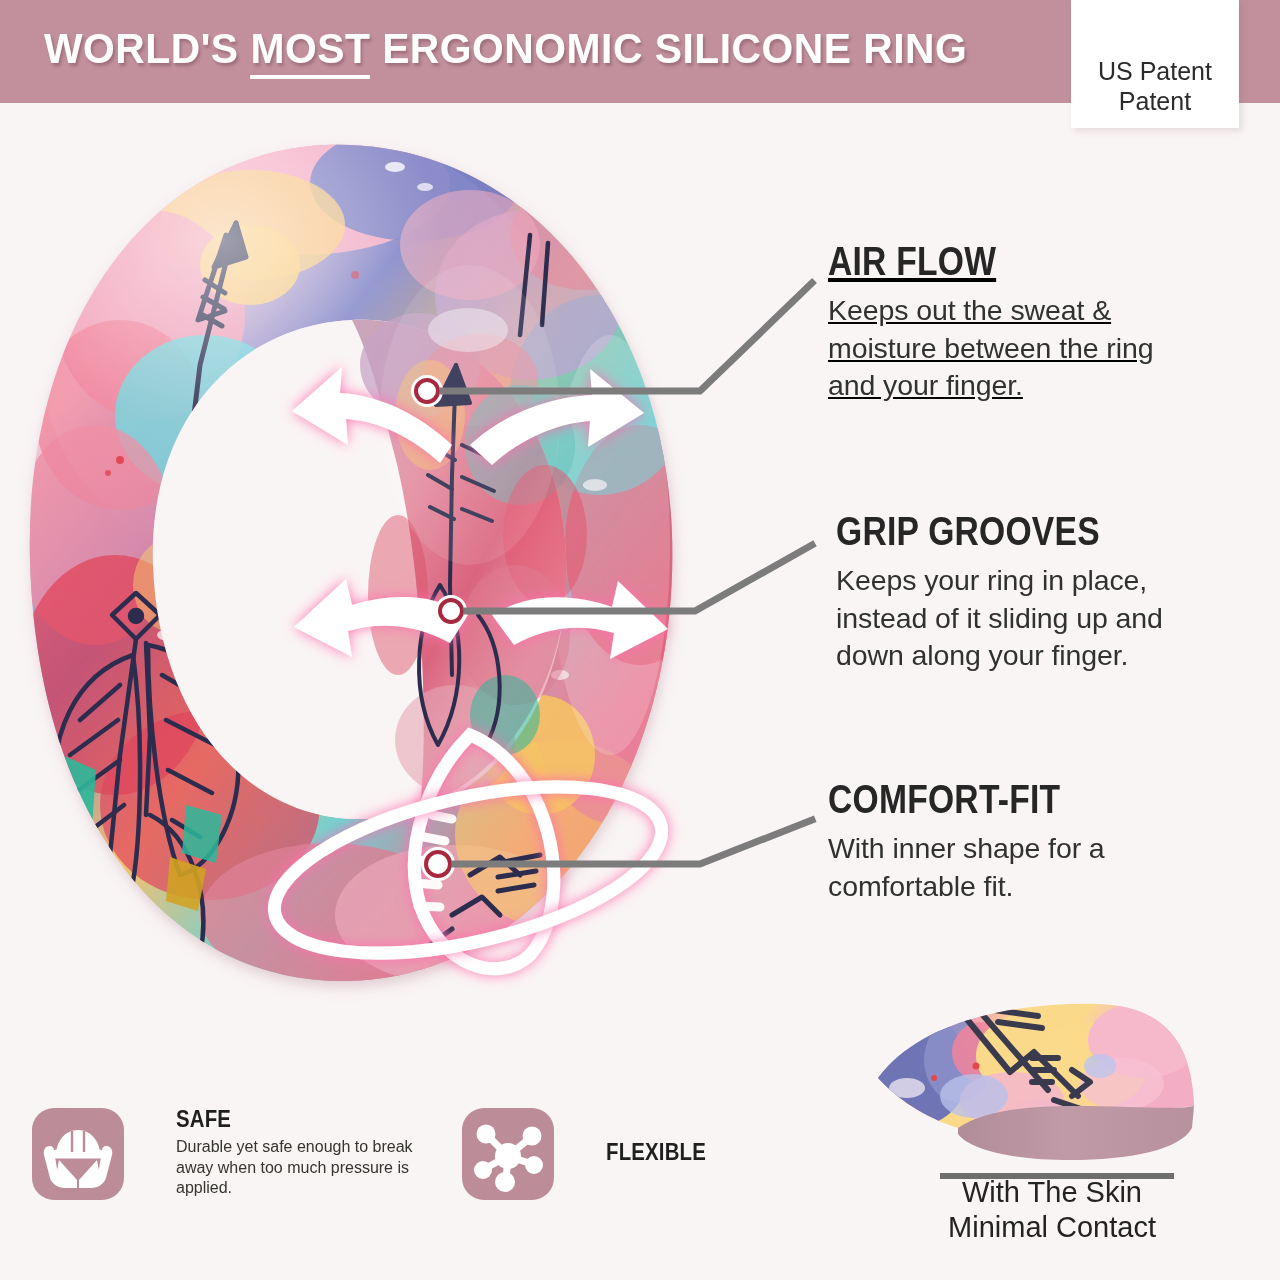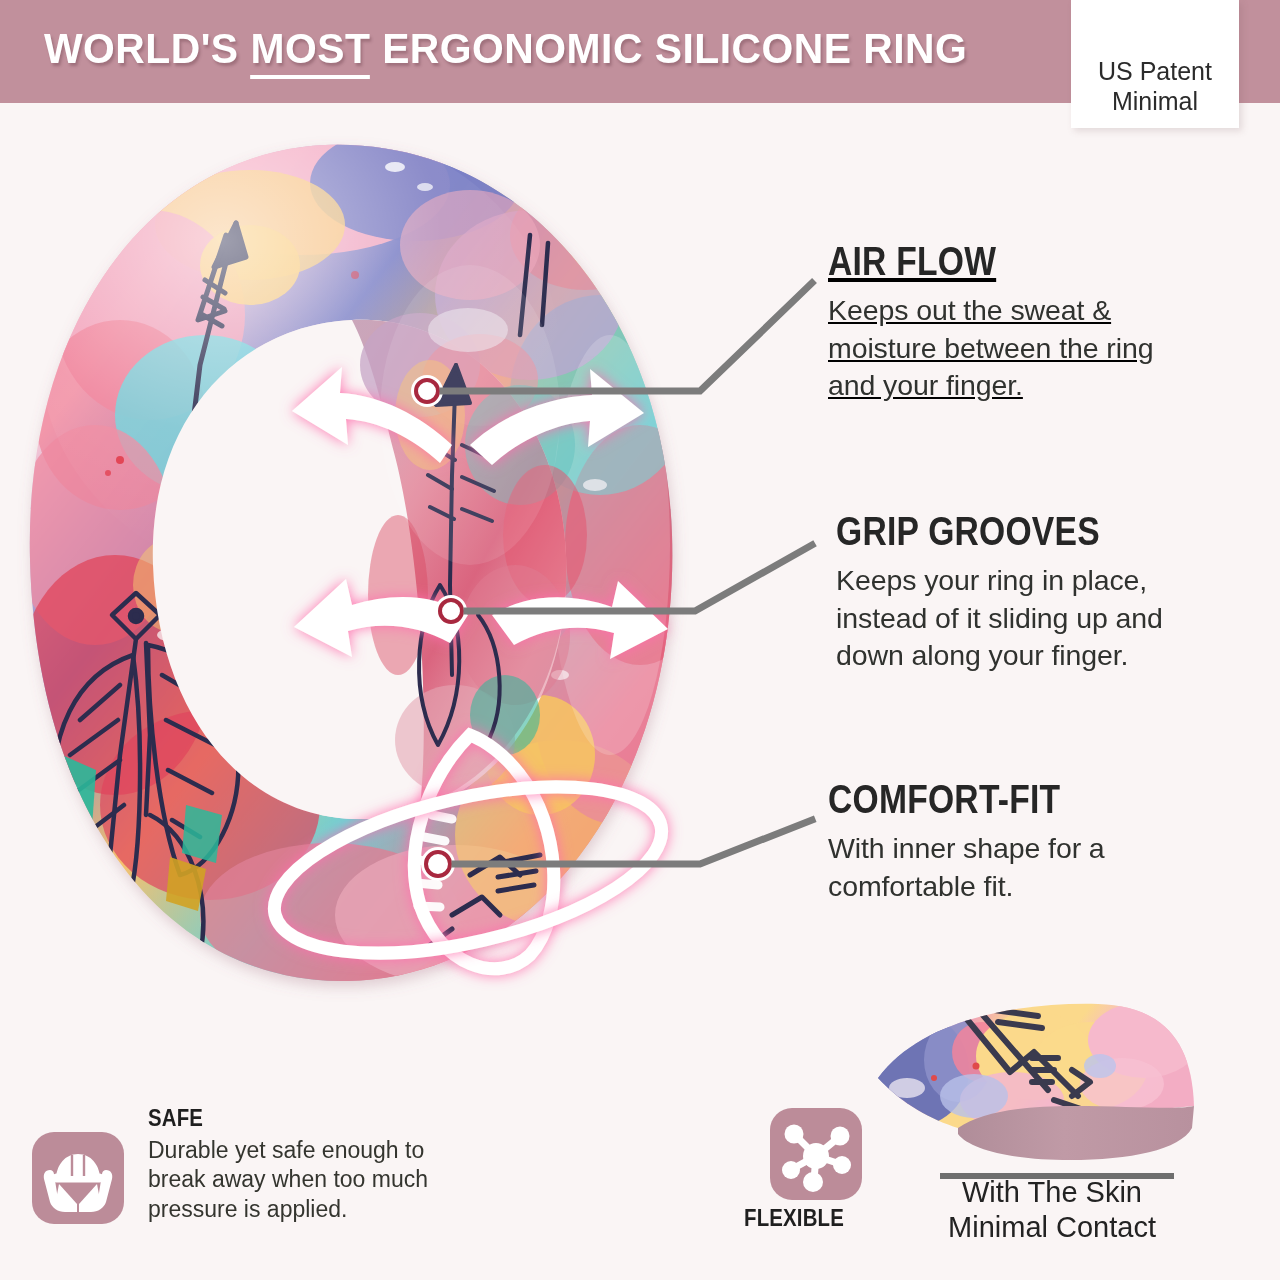--- a/index.html
+++ b/index.html
@@ -50,56 +50,56 @@
   .callout-body{
     font-size:28.5px;color:#30322f;line-height:1.32;margin-top:9px;
     font-family:"Liberation Sans", sans-serif;
     letter-spacing:-0.1px;
   }
   #callout-airflow{left:828px;top:240px;width:380px;text-decoration:underline;}
   #callout-grip{left:828px;top:510px;width:388px;margin-left:8px;}
   #callout-comfort{left:828px;top:778px;width:380px;}
 
   
-  .badge{position:absolute;display:flex;align-items:flex-end;}
+  .badge{position:absolute;display:flex;align-items:center;gap:28px;}
   .badge-icon{
     width:92px;height:92px;border-radius:22px;background:#bc8c99;
     flex:0 0 92px;position:relative;margin-top:8px;
   }
   .badge-text{margin-left:24px;padding-top:4px;}
   .badge-title{
     font-size:24px;font-weight:bold;color:#1f1f1f;letter-spacing:0.2px;
     transform:scaleX(0.85);transform-origin:left center;
     font-family:"Liberation Sans", sans-serif;
   }
   .badge-body{
-    font-size:23px;color:#34352f;line-height:1.28;margin-top:4px;
+    font-size:16px;color:#34352f;line-height:1.28;margin-top:4px;
     font-family:"Liberation Sans", sans-serif;
   }
   #badge-safe{left:32px;top:1100px;width:400px;}
-  #badge-flexible{left:462px;top:1100px;width:400px;flex-direction:column;}
+  #badge-flexible{left:462px;top:1100px;width:400px;}
 
   
   .xsec{position:absolute;left:862px;top:1000px;width:380px;height:245px;}
   .xsec-caption{
     position:absolute;left:0;top:175px;width:380px;text-align:center;
     font-size:29px;color:#232323;line-height:1.2;
     font-family:"Liberation Sans", sans-serif;
   }
 </style>
 </head>
 <body>
 
 <div class="header-bar"></div>
 <div class="header-title"><span>WORLD'S </span><u>MOST</u><span> ERGONOMIC SILICONE RING</span></div>
 
 <div class="patent-box">
   <div class="patent-text">
     <div>US Patent</div>
-    <div>Minimal</div>
+    <div>Patent</div>
   </div>
 </div>
 
 <div class="ring-wrap">
 <svg class="ring-svg" width="760" height="900" viewBox="0 0 760 900">
   <defs>
 
     <linearGradient id="bandA" x1="0" y1="0" x2="1" y2="1">
       <stop offset="0%" stop-color="#f3a6bd"></stop>
       <stop offset="18%" stop-color="#f7c8d6"></stop>

